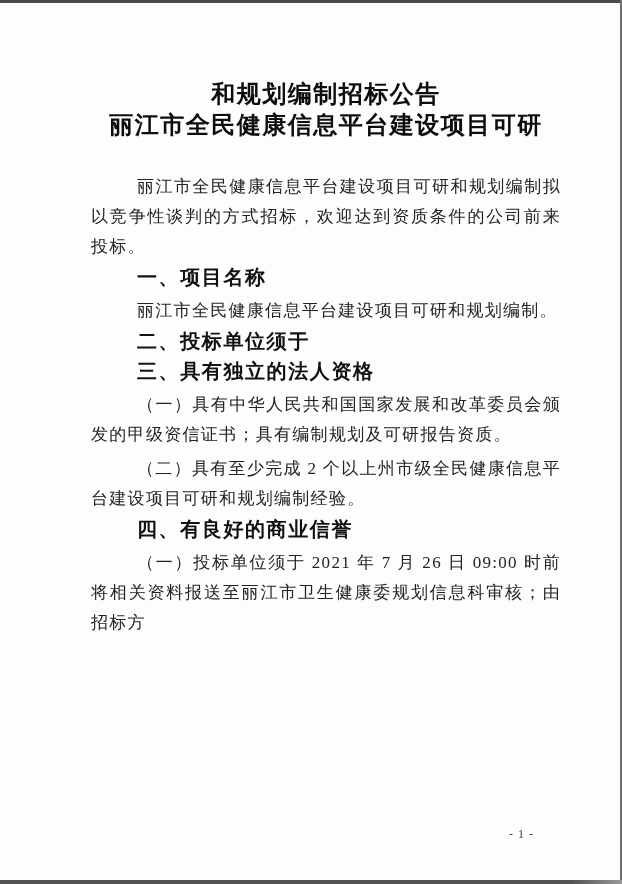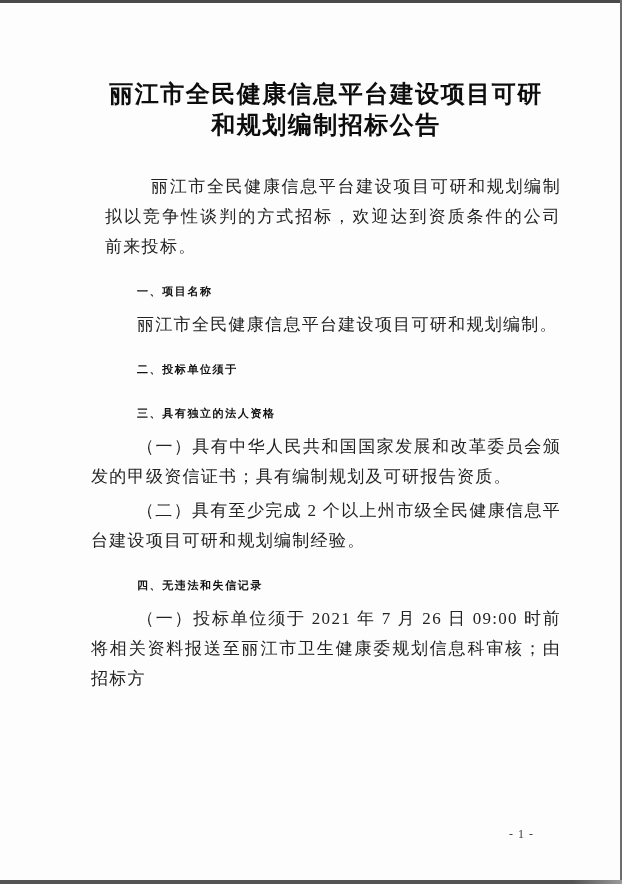--- a/index.html
+++ b/index.html
@@ -46,60 +46,60 @@
     font-size: 17px;
     line-height: 30px;
     letter-spacing: 1.3px;
     text-align: justify;
   }
   .doc-body .paragraph {
     margin: 4px 0 0 0;
     text-indent: 46px;
   }
   .doc-body .heading {
-    margin: 14px 0 0 0;
+    margin: 0 0 0 0;
     text-indent: 46px;
-    font-size: 11px;
+    font-size: 20px;
     font-weight: bold;
     color: #111111;
     font-family: "Liberation Sans", "DejaVu Sans", sans-serif;
     letter-spacing: 1.6px;
   }
-  .doc-body > :first-child { margin-top: 0; margin-left: 14px; }
+  .doc-body > :first-child { margin-top: 0; }
   .page-number {
     position: absolute;
     top: 827px;
     left: 509px;
     font-size: 12px;
     letter-spacing: 1px;
     color: #3a3a3a;
     font-family: "Liberation Serif", "DejaVu Serif", serif;
   }
 </style>
 </head>
 <body>
 
 <div class="page">
 
   <div class="edge-top"></div>
   <div class="edge-right"></div>
   <div class="edge-bottom"></div>
 
   <h1 class="doc-title">
+    <span class="title-line">和规划编制招标公告</span>
     <span class="title-line">丽江市全民健康信息平台建设项目可研</span>
-    <span class="title-line">和规划编制招标公告</span>
   </h1>
 
   <div class="doc-body">
       <p class="paragraph">丽江市全民健康信息平台建设项目可研和规划编制拟以竞争性谈判的方式招标，欢迎达到资质条件的公司前来投标。</p>
       <h2 class="heading">一、项目名称</h2>
       <p class="paragraph">丽江市全民健康信息平台建设项目可研和规划编制。</p>
       <h2 class="heading">二、投标单位须于</h2>
       <h2 class="heading">三、具有独立的法人资格</h2>
       <p class="paragraph">（一）具有中华人民共和国国家发展和改革委员会颁发的甲级资信证书；具有编制规划及可研报告资质。</p>
       <p class="paragraph">（二）具有至少完成 2 个以上州市级全民健康信息平台建设项目可研和规划编制经验。</p>
-      <h2 class="heading">四、无违法和失信记录</h2>
+      <h2 class="heading">四、有良好的商业信誉</h2>
       <p class="paragraph">（一）投标单位须于 2021 年 7 月 26 日 09:00 时前将相关资料报送至丽江市卫生健康委规划信息科审核；由招标方</p>
     </div>
 
   <div class="page-number">- 1 -</div>
 
 </div>
 
 </body></html>

